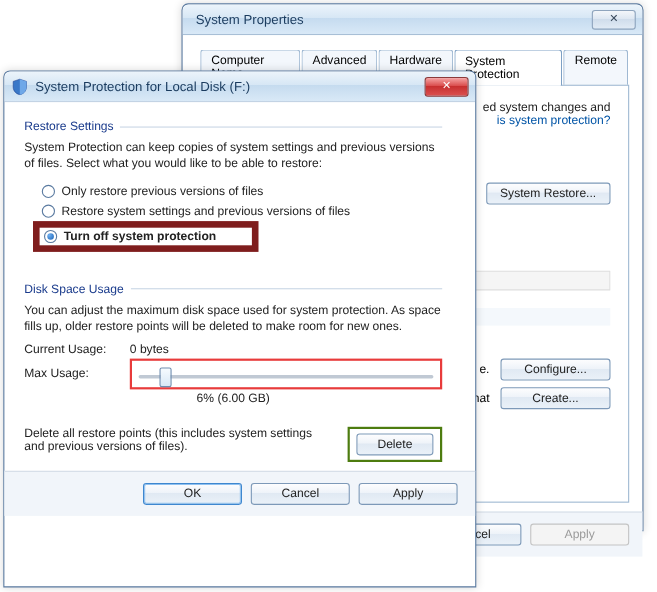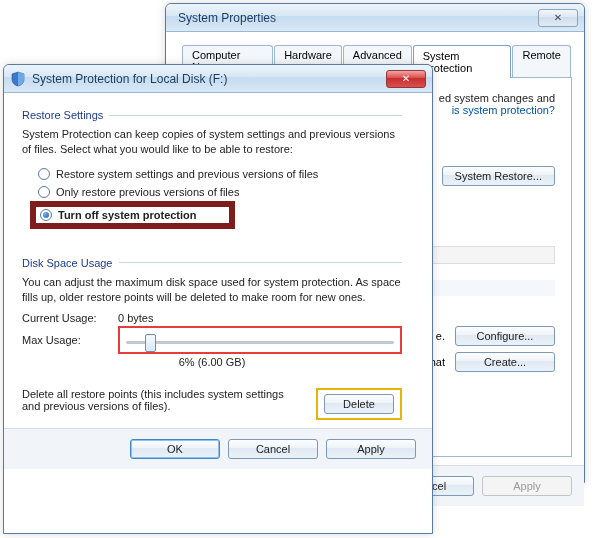--- a/index.html
+++ b/index.html
@@ -180,21 +180,21 @@
   .slider-highlight {
     border:2px solid #e83b3b;
     padding:4px 6px 0 6px;
     margin:-4px 0;
   }
   .delete-row {
     display:flex; gap:14px; align-items:flex-start; margin-top:8px;
   }
   .delete-row .txt { flex:1; font-size:11px; }
   .delete-highlight {
-    border:2px solid #eab308; padding:4px 6px;
+    border:2px solid #4d7c0f; padding:4px 6px;
   }
   .dlg-bottom {
     display:flex; justify-content:flex-end; gap:8px;
     padding:10px 16px;
     background:#f1f5fa;
     border-top:1px solid #d4dde7;
   }
   .btn.default {
     border-color:#3e87cf;
     box-shadow: 0 0 0 1px #8fc1f0 inset;
@@ -207,22 +207,22 @@
 <body>
 
 <div class="window sp-window">
   <div class="titlebar">
     <span class="title-text">System Properties</span>
     <span class="close-btn gray">✕</span>
   </div>
   <div class="sp-body">
     <div class="tabstrip">
       <div class="tab">Computer Name</div>
+      <div class="tab">Advanced</div>
       <div class="tab">Hardware</div>
-      <div class="tab">Advanced</div>
       <div class="tab active">System Protection</div>
       <div class="tab">Remote</div>
     </div>
     <div class="tab-panel">
       <div style="text-align:right">
         <span class="sp-desc">ed system changes and</span><br>
         <span class="sp-link">is system protection?</span>
       </div>
       <div style="height:50px"></div>
       <div class="btn-row-right">
@@ -274,25 +274,25 @@
     </span>
     <span class="title-text">System Protection for Local Disk (F:)</span>
     <span class="close-btn">✕</span>
   </div>
   <div class="dlg-body">
     <div class="group-header">Restore Settings</div>
     <div class="para">System Protection can keep copies of system settings and previous versions of files. Select what you would like to be able to restore:</div>
     <div class="radio-group">
       <div class="radio-line">
         <span class="radio"></span>
-        <span>Restore system settings and previous versions of files</span>
+        <span>Only restore previous versions of files</span>
       </div>
       <div class="radio-line">
         <span class="radio"></span>
-        <span>Only restore previous versions of files</span>
+        <span>Restore system settings and previous versions of files</span>
       </div>
       <div class="radio-line highlight-red" style="width:205px">
         <span class="radio checked"></span>
         <span style="font-weight:bold">Turn off system protection</span>
       </div>
     </div>
 
     <div style="height:18px"></div>
 
     <div class="group-header">Disk Space Usage</div>

